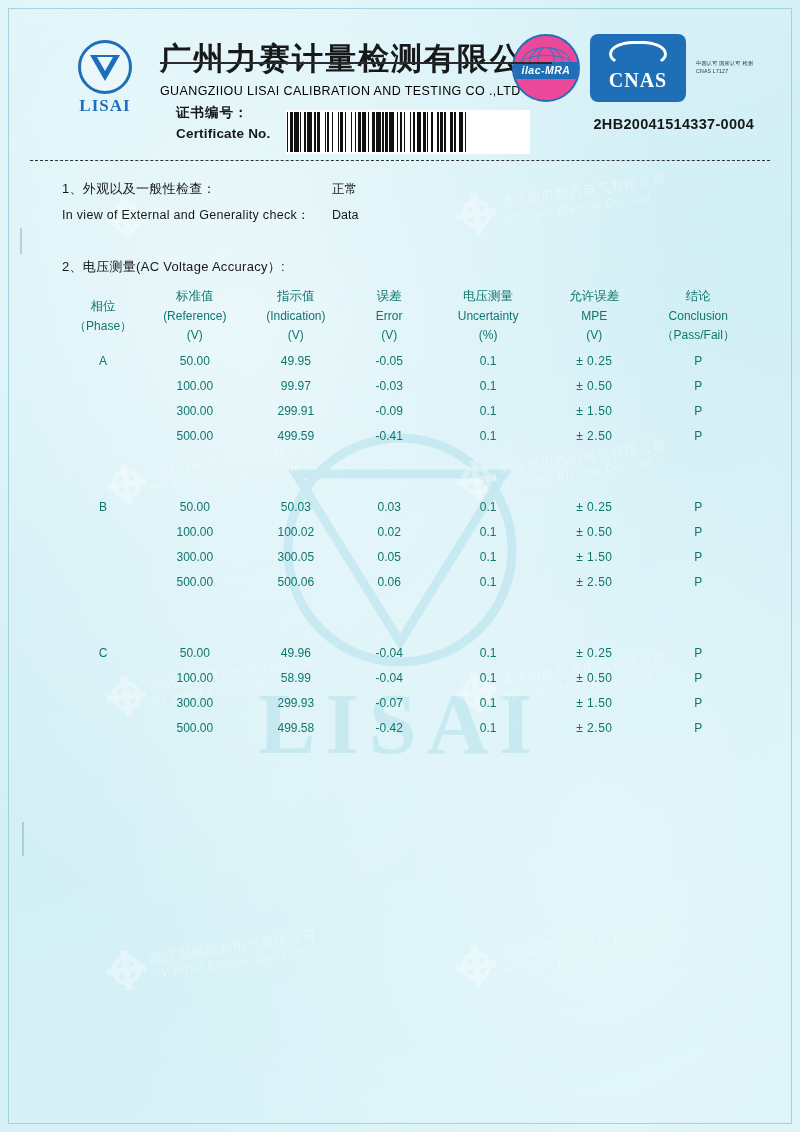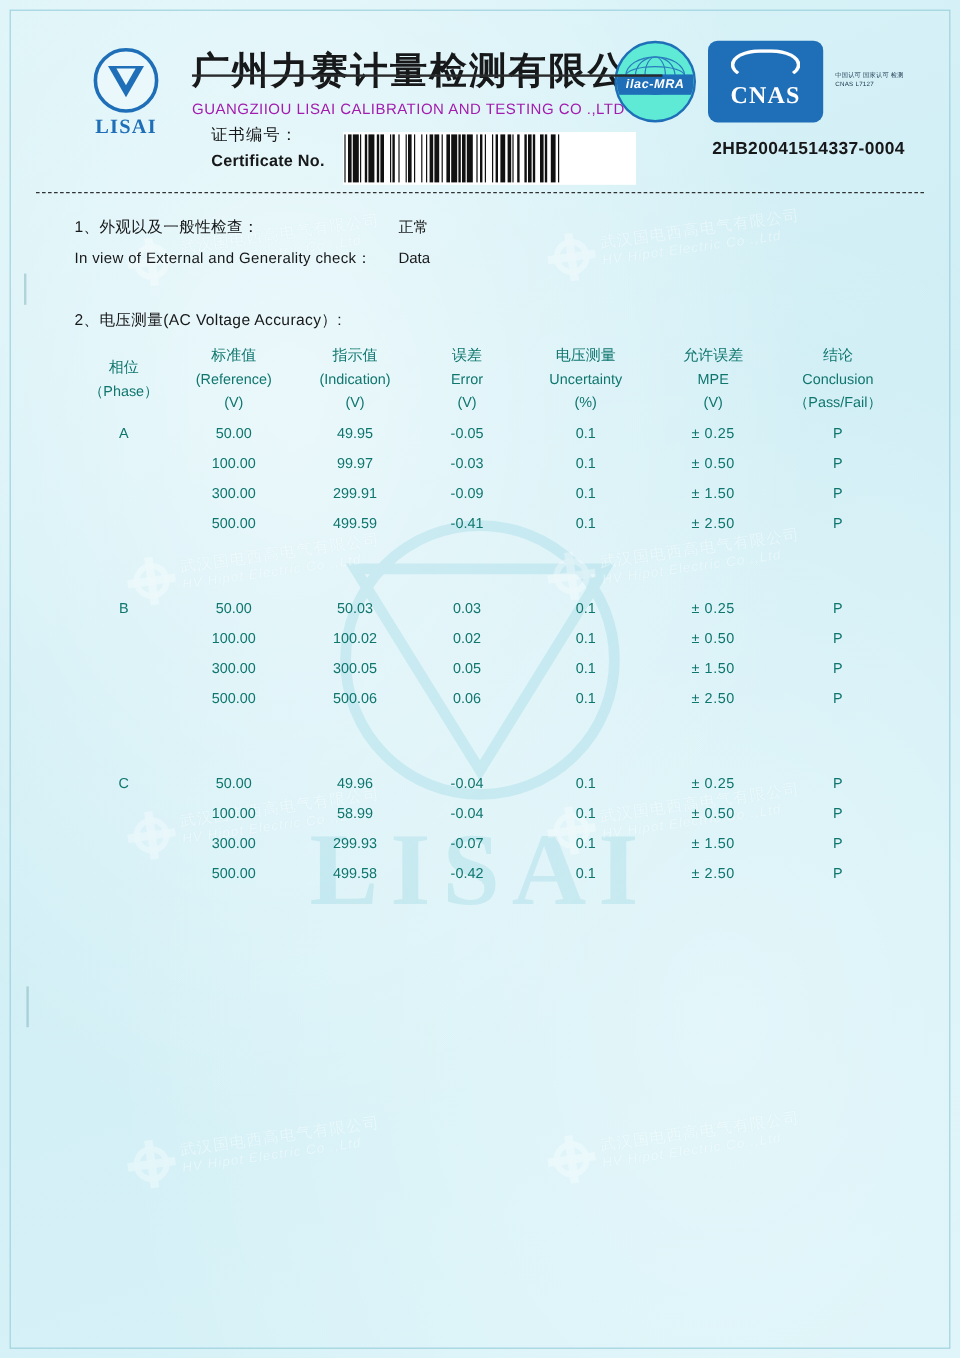--- a/index.html
+++ b/index.html
@@ -152,21 +152,21 @@
     font-family: "Liberation Serif", serif;
     font-size: 31px;
     font-weight: bold;
     color: #17181a;
     letter-spacing: 2px;
     white-space: nowrap;
   }
   .company-en {
     margin-top: 4px;
     font-size: 12.5px;
-    color: #a21caf;
+    color: #000000;
     letter-spacing: 0.4px;
     white-space: nowrap;
   }
   .rule-under-company {
     position: absolute;
     left: 160px; top: 62px;
     width: 392px;
     height: 2px;
     background: #2a2b2d;
   }
@@ -176,21 +176,21 @@
     right: 46px; top: 10px;
     display: flex;
     align-items: center;
     gap: 10px;
   }
   .ilac {
     width: 68px; height: 68px;
     border-radius: 50%;
     border: 2px solid #1f6fb8;
     position: relative;
-    background: #5eead4;
+    background: #ec4899;
     overflow: hidden;
   }
   .ilac .rings {
     position: absolute;
     left: 50%; top: 42%;
     transform: translate(-50%,-50%);
     width: 52px; height: 34px;
   }
   .ilac .rings span {
     position: absolute;
@@ -247,21 +247,21 @@
   }
 
   
   .certno-label {
     position: absolute;
     left: 176px; top: 104px;
     font-size: 13.5px;
     color: #17181a;
   }
   .certno-label .cn {
-    font-weight: normal;
+    font-weight: bold;
     letter-spacing: 1px;
     display: block;
   }
   .certno-label .en {
     font-weight: bold;
     display: block;
     margin-top: 4px;
     letter-spacing: 0.2px;
   }
   .barcode {

